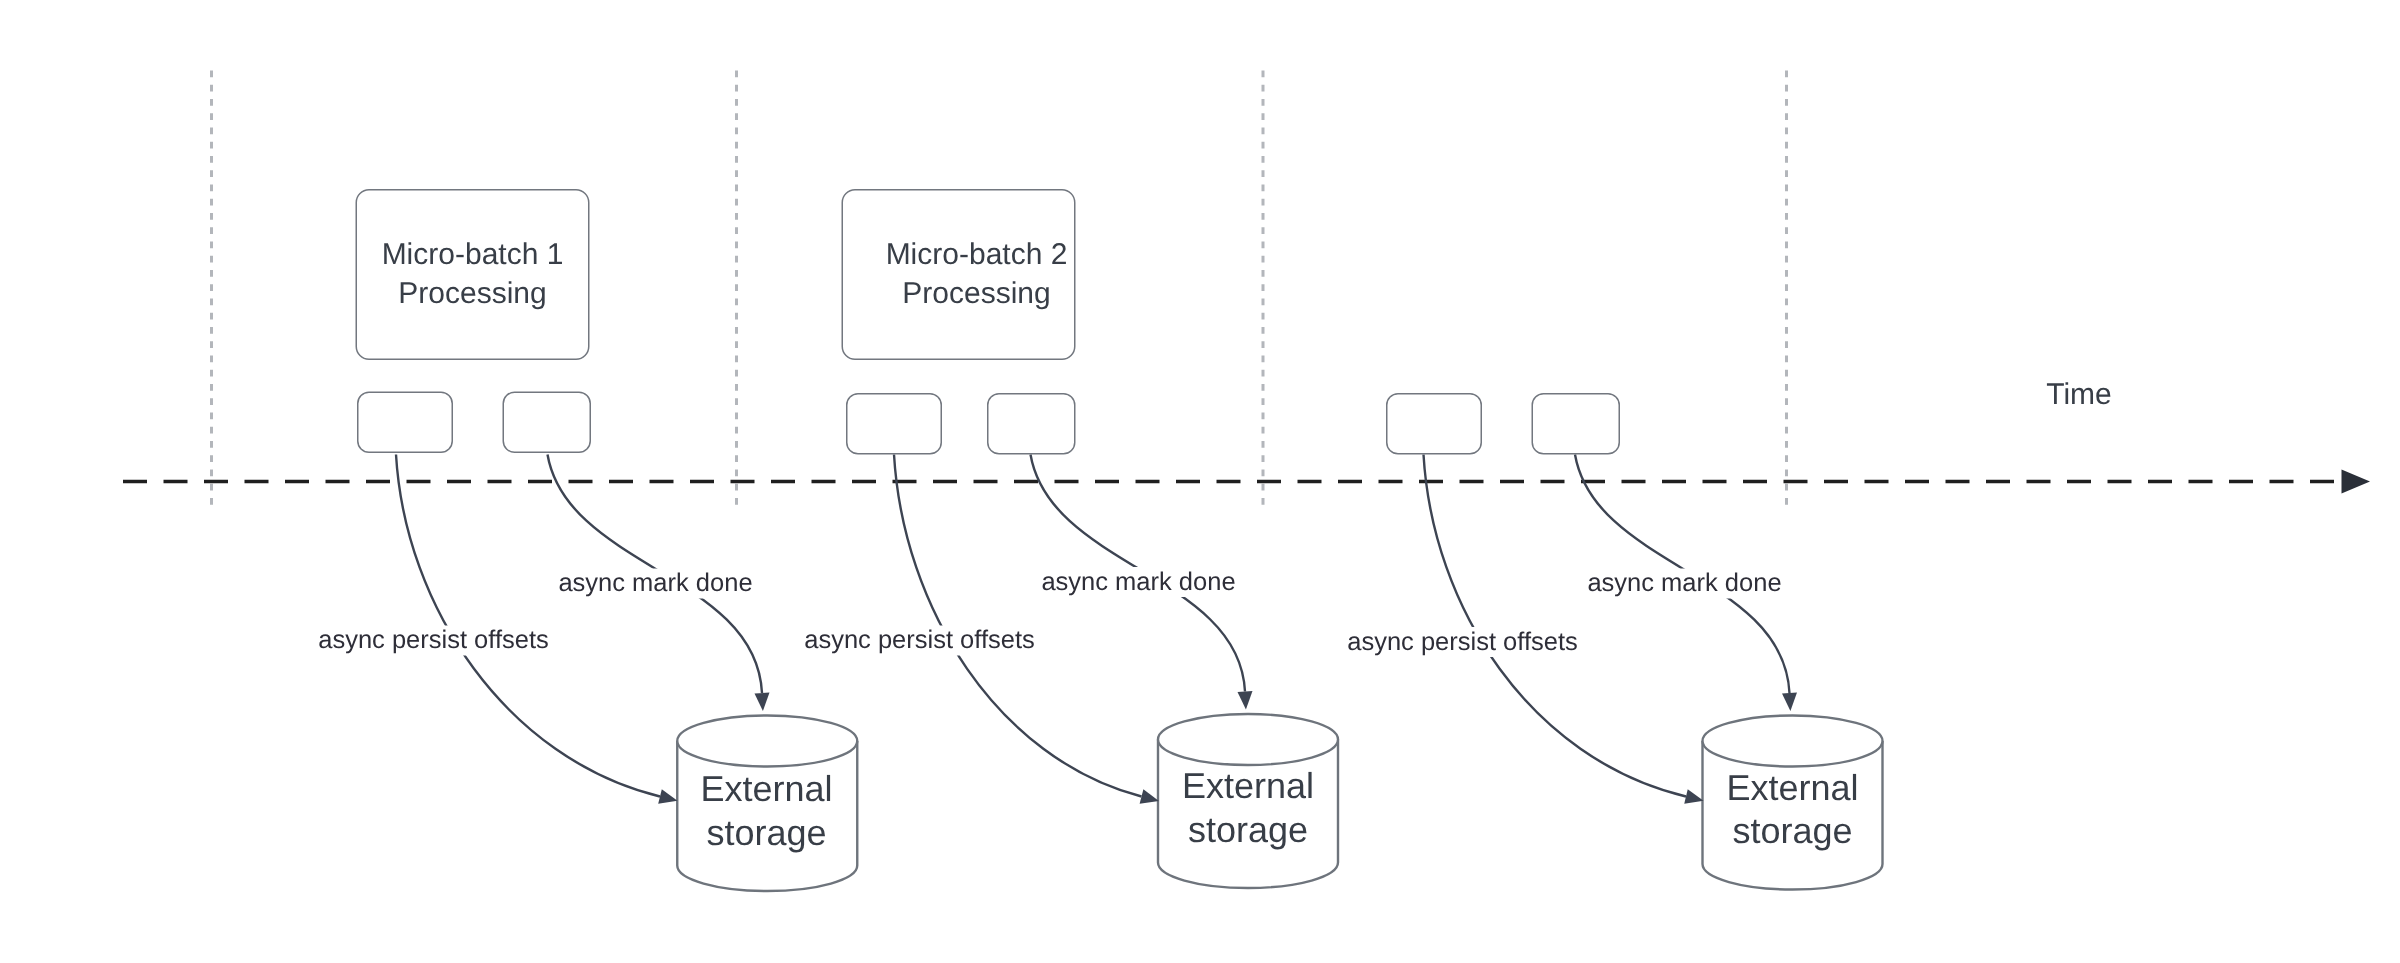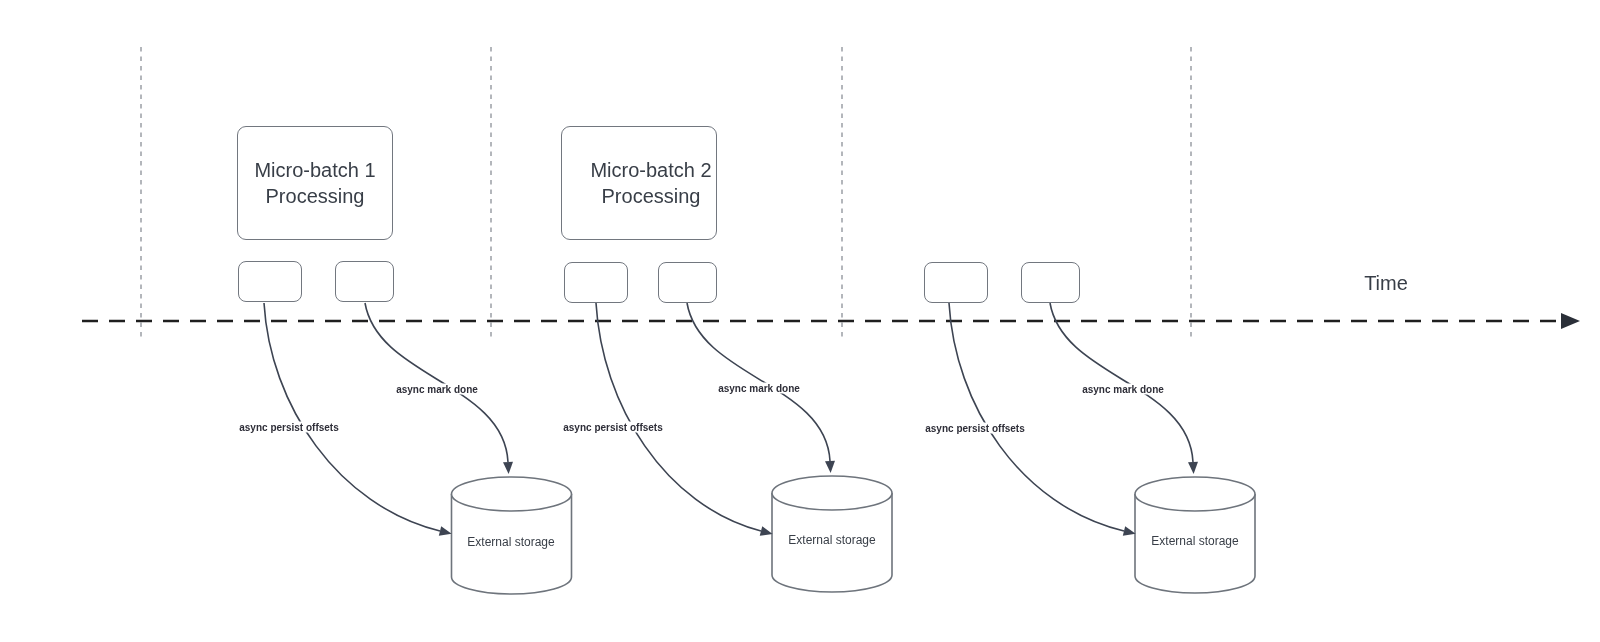--- a/index.html
+++ b/index.html
@@ -26,29 +26,29 @@
   .mini-box{
     position:absolute;
     background:#ffffff;
     border:1.5px solid #72777f;
     border-radius:8px;
     box-sizing:border-box;
   }
   .edge-label{
     position:absolute;
     transform:translate(-50%,-50%);
-    font-size:10px;font-weight:700;color:#2e2e38;
+    font-size:17px;font-weight:400;color:#2e2e38;
     background:#ffffff;padding:0 3px;white-space:nowrap;
   }
   .cyl-label{
     position:absolute;
     width:110px;
     transform:translate(-50%,-50%);
     text-align:center;
-    font-size:12px;line-height:1.2;color:#383e47;
+    font-size:24px;line-height:1.2;color:#383e47;
   }
   .time-label{
     position:absolute;
     transform:translate(-50%,-50%);
     font-size:20px;color:#383e47;white-space:nowrap;
   }
 </style>
 </head>
 <body>
 
@@ -108,15 +108,15 @@
   <div class="edge-label" style="left:613px;top:427px;">async persist offsets</div>
   <div class="edge-label" style="left:759px;top:388px;">async mark done</div>
   <div class="cyl-label" style="left:832px;top:540px;">External storage</div>
 
   <div class="mini-box" style="left:924px;top:262px;width:64px;height:41px;"></div>
   <div class="mini-box" style="left:1021px;top:262px;width:59px;height:41px;"></div>
   <div class="edge-label" style="left:975px;top:428px;">async persist offsets</div>
   <div class="edge-label" style="left:1123px;top:389px;">async mark done</div>
   <div class="cyl-label" style="left:1195px;top:541px;">External storage</div>
 
-  <div class="time-label" style="left:1386px;top:283px;">Time</div>
+  <div class="time-label" style="left:1386px;top:264px;">Time</div>
 
 </div>
 
 </body></html>

